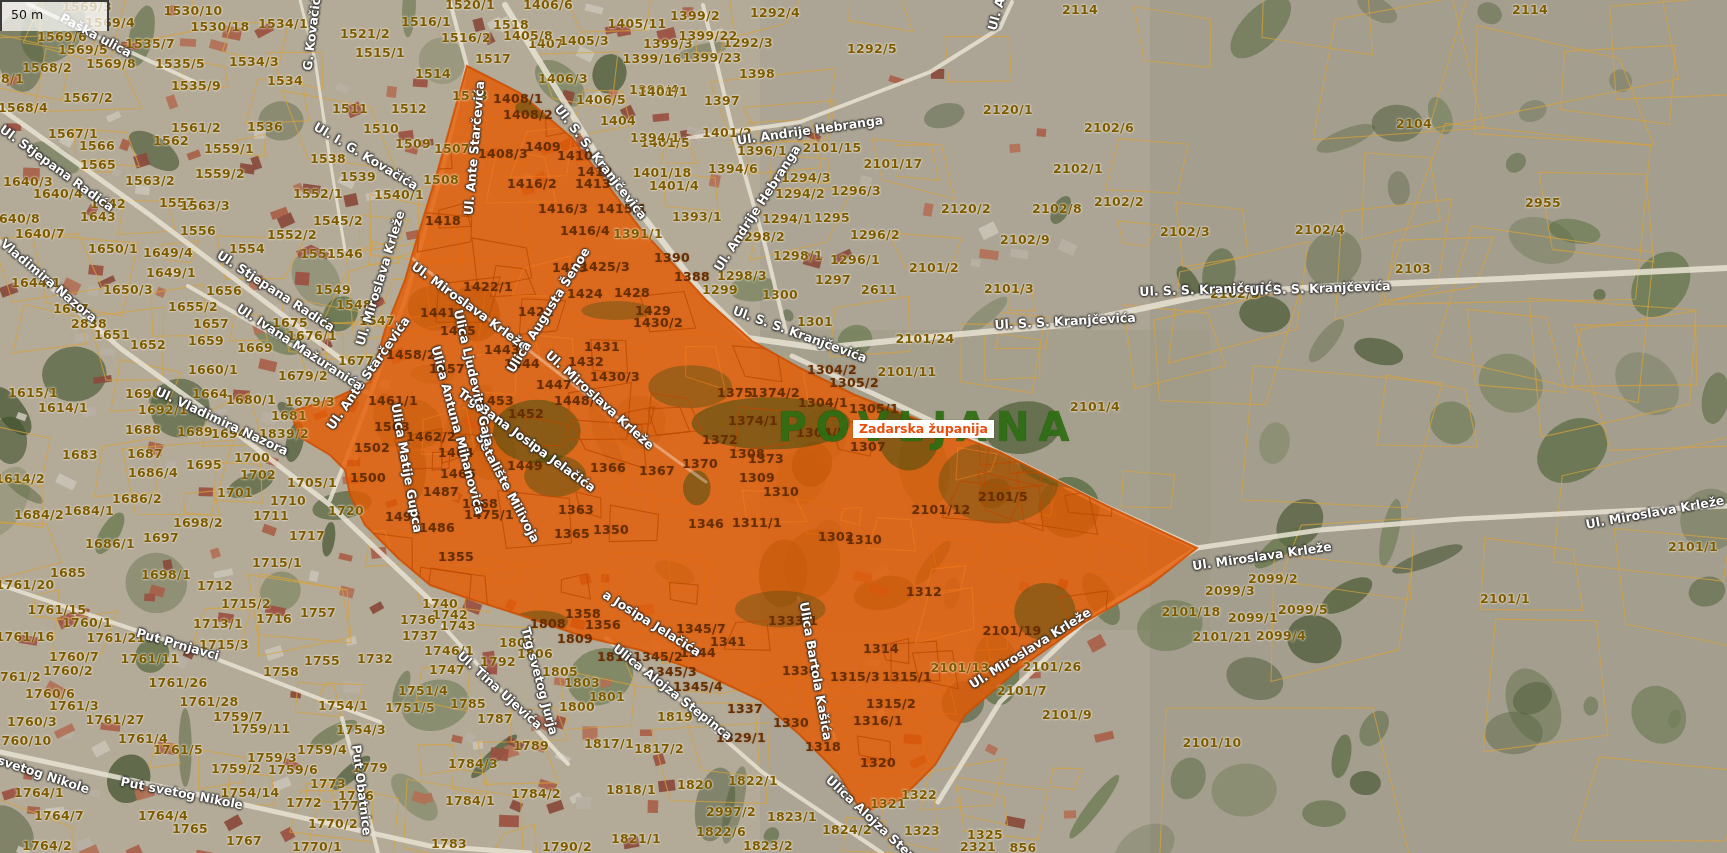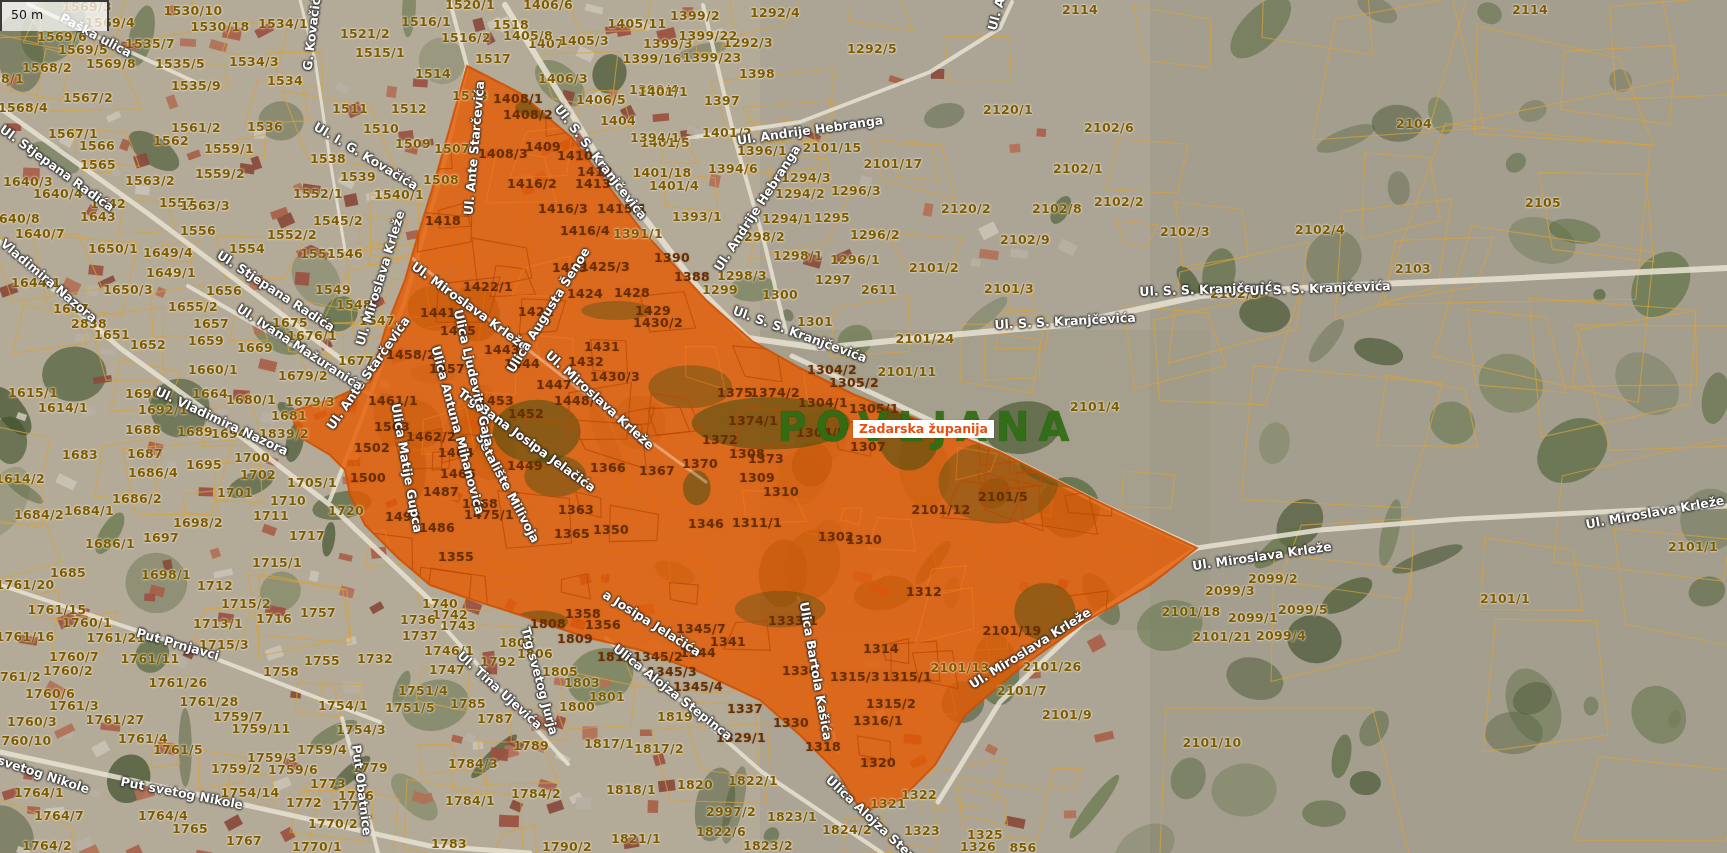--- a/index.html
+++ b/index.html
@@ -791,21 +791,21 @@
       <span class="plabel p-out" style="left: 1057px; top: 208px;">2102/8</span>
       <span class="plabel p-out" style="left: 1185px; top: 231px;">2102/3</span>
       <span class="plabel p-out" style="left: 1025px; top: 239px;">2102/9</span>
       <span class="plabel p-out" style="left: 875px; top: 234px;">1296/2</span>
       <span class="plabel p-out" style="left: 855px; top: 259px;">1296/1</span>
       <span class="plabel p-out" style="left: 934px; top: 267px;">2101/2</span>
       <span class="plabel p-out" style="left: 879px; top: 289px;">2611</span>
       <span class="plabel p-out" style="left: 1009px; top: 288px;">2101/3</span>
       <span class="plabel p-out" style="left: 1235px; top: 293px;">2102/5</span>
       <span class="plabel p-out" style="left: 1414px; top: 123px;">2104</span>
-      <span class="plabel p-out" style="left: 1543px; top: 202px;">2105</span>
+      <span class="plabel p-out" style="left: 1543px; top: 202px;">2955</span>
       <span class="plabel p-out" style="left: 1320px; top: 229px;">2102/4</span>
       <span class="plabel p-out" style="left: 1413px; top: 268px;">2103</span>
       <span class="plabel p-out" style="left: 925px; top: 338px;">2101/24</span>
       <span class="plabel p-out" style="left: 907px; top: 371px;">2101/11</span>
       <span class="plabel p-out" style="left: 1095px; top: 406px;">2101/4</span>
       <span class="plabel p-out" style="left: 833px; top: 279px;">1297</span>
       <span class="plabel p-out" style="left: 780px; top: 294px;">1300</span>
       <span class="plabel p-out" style="left: 798px; top: 255px;">1298/1</span>
       <span class="plabel p-out" style="left: 742px; top: 275px;">1298/3</span>
       <span class="plabel p-out" style="left: 720px; top: 289px;">1299</span>
@@ -960,21 +960,21 @@
       <span class="plabel p-out" style="left: 731px; top: 811px;">2997/2</span>
       <span class="plabel p-out" style="left: 721px; top: 831px;">1822/6</span>
       <span class="plabel p-out" style="left: 792px; top: 816px;">1823/1</span>
       <span class="plabel p-out" style="left: 768px; top: 845px;">1823/2</span>
       <span class="plabel p-out" style="left: 636px; top: 838px;">1821/1</span>
       <span class="plabel p-out" style="left: 847px; top: 829px;">1824/2</span>
       <span class="plabel p-out" style="left: 888px; top: 803px;">1321</span>
       <span class="plabel p-out" style="left: 919px; top: 794px;">1322</span>
       <span class="plabel p-out" style="left: 922px; top: 830px;">1323</span>
       <span class="plabel p-out" style="left: 985px; top: 834px;">1325</span>
-      <span class="plabel p-out" style="left: 978px; top: 846px;">1326</span>
+      <span class="plabel p-out" style="left: 978px; top: 846px;">2321</span>
       <span class="plabel p-out" style="left: 1023px; top: 847px;">856</span>
       <span class="plabel p-out" style="left: 1067px; top: 714px;">2101/9</span>
       <span class="plabel p-out" style="left: 1052px; top: 666px;">2101/26</span>
       <span class="plabel p-out" style="left: 1022px; top: 690px;">2101/7</span>
       <span class="plabel p-out" style="left: 960px; top: 667px;">2101/13</span>
       <span class="plabel p-out" style="left: 1212px; top: 742px;">2101/10</span>
       <span class="plabel p-out" style="left: 1191px; top: 611px;">2101/18</span>
       <span class="plabel p-out" style="left: 1230px; top: 590px;">2099/3</span>
       <span class="plabel p-out" style="left: 1273px; top: 578px;">2099/2</span>
       <span class="plabel p-out" style="left: 1253px; top: 617px;">2099/1</span>

